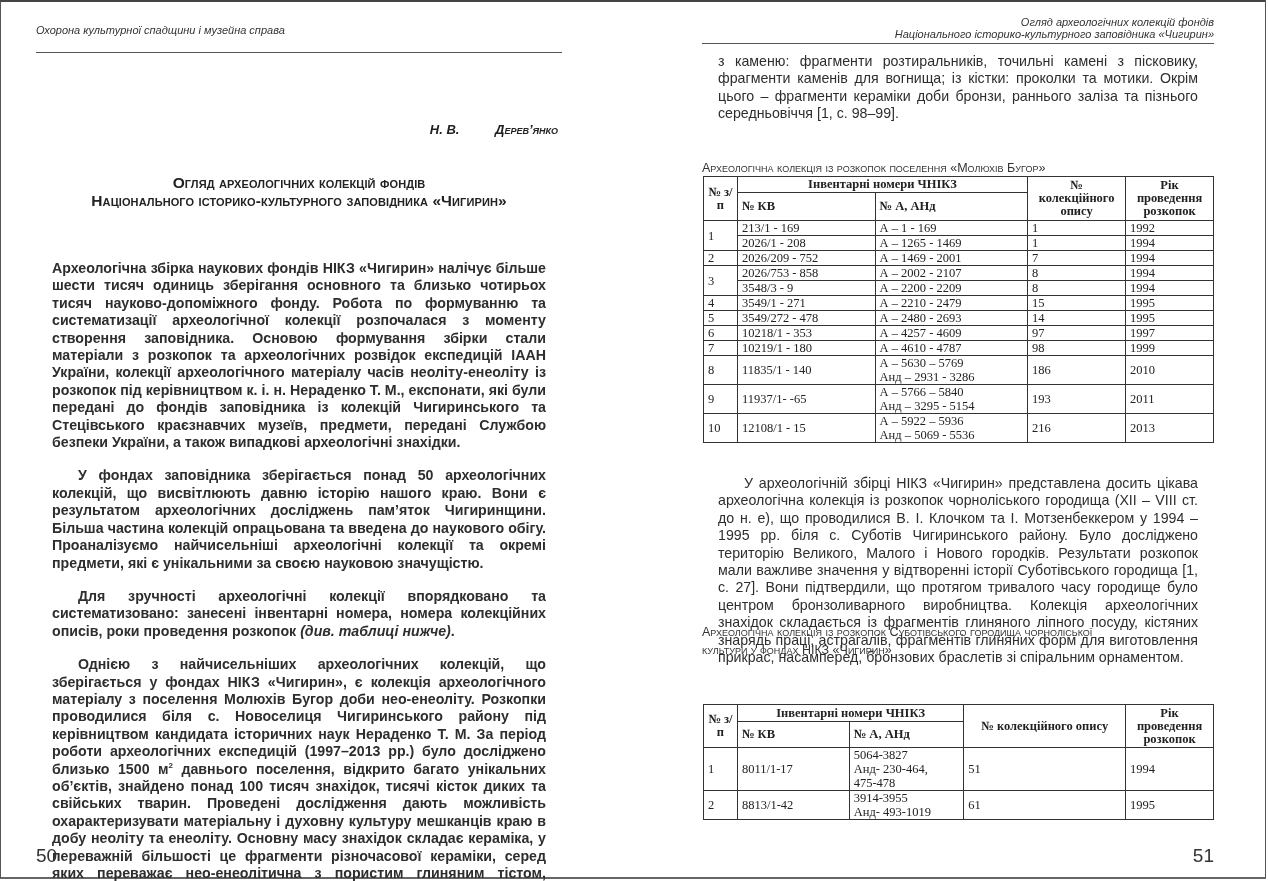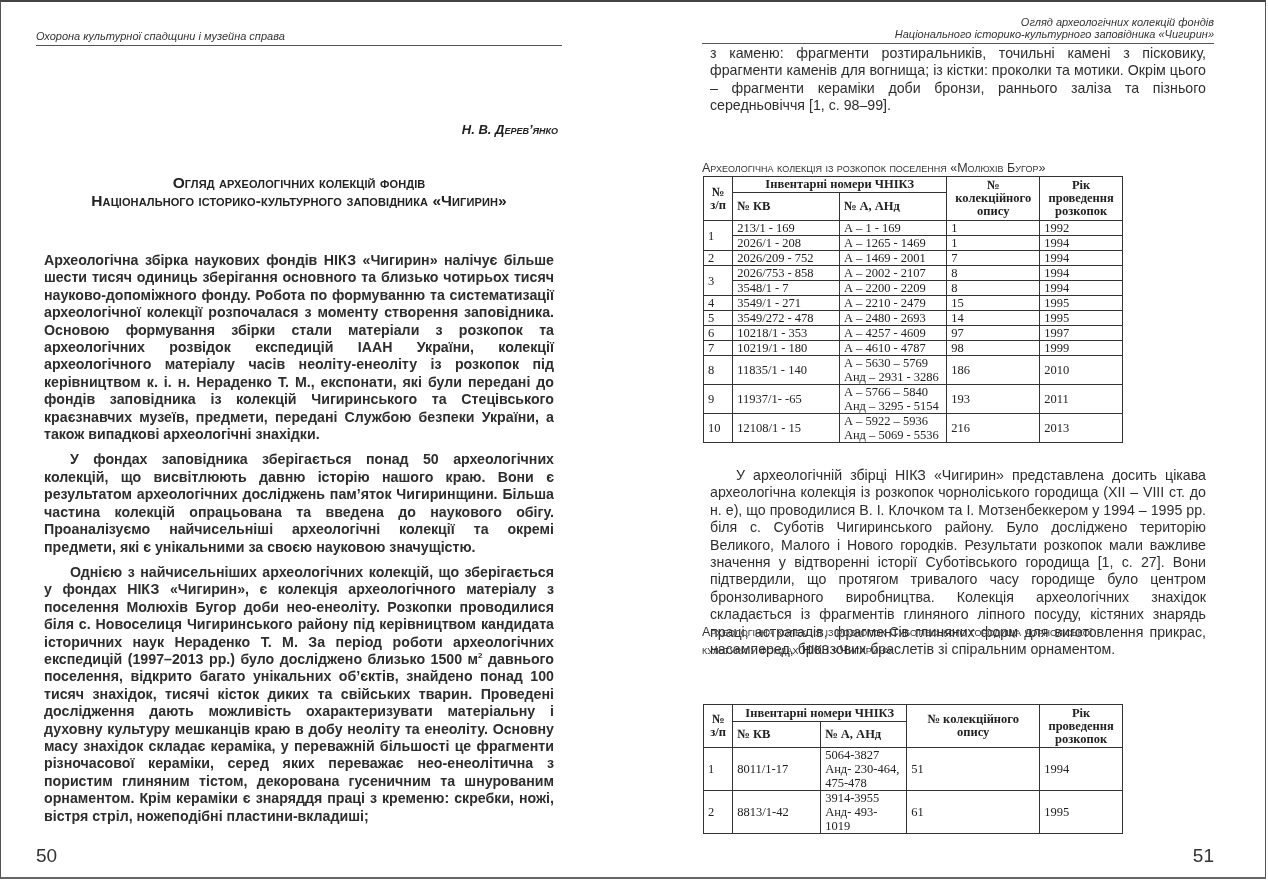--- a/index.html
+++ b/index.html
@@ -4,43 +4,43 @@
 <style>
   html, body { margin:0; padding:0; }
   body { width:1268px; height:881px; background:#ffffff; position:relative; overflow:hidden;
          font-family:"Liberation Sans", sans-serif; color:#2a2a2a; }
   .frame { position:absolute; left:0; top:0; width:1266px; height:879px; border:1px solid #555; border-top:2px solid #444; border-bottom:2px solid #666; box-sizing:border-box; }
   .page { position:absolute; top:0; height:881px; }
   .page-left { left:36px; width:526px; }
   .page-right { left:702px; width:512px; }
 
   .running-head { position:absolute; left:0; right:0; font-style:italic; font-size:11px; color:#333; border-bottom:1.5px solid #555; }
-  .page-left .running-head { top:30px; padding-bottom:3px; }
+  .page-left .running-head { top:24px; padding-bottom:16px; }
   .page-right .running-head { top:16px; text-align:right; line-height:12px; padding-bottom:3px; }
 
   .author { position:absolute; right:4px; top:122px; font-weight:bold; font-style:italic; font-size:13px; color:#222; }
-  .author .sc { font-variant:small-caps; }
+  .author .sc { font-variant:small-caps;margin-left:32px; }
   .title { position:absolute; left:0; right:0; top:174px; text-align:center; font-weight:bold; font-size:15.5px; line-height:18px; color:#222; font-variant:small-caps; letter-spacing:0.1px; }
 
   .body { position:absolute; left:0; right:0; font-size:14.2px; line-height:17.4px; text-align:justify; color:#2e2e2e; }
-  .body p { margin:8px; }
+  .body p { margin:16px; }
   .body p.ind { text-indent:26px; }
   .page-left .body { top:244px;font-weight:bold; }
   .page-right .body.b1 { top:37px; }
   .page-right .body.b2 { top:459px; }
 
   .caption { position:absolute; left:0; right:0; font-size:12.5px; line-height:18px; font-variant:small-caps; color:#333; }
   .cap1 { top:127px;margin-top:32px; }
   .cap2 { top:623px; }
 
   .folio { position:absolute; top:845px; font-size:19px; color:#333; }
   .page-left .folio { left:0; }
   .page-right .folio { right:0; }
 
-  table.inv { position:absolute; left:1px; width:420px; border-collapse:collapse; font-family:"Liberation Serif", serif; font-size:12.5px; color:#222; }
+  table.inv { position:absolute; left:1px; width:511px; border-collapse:collapse; font-family:"Liberation Serif", serif; font-size:12.5px; color:#222; }
   table.inv td, table.inv th { border:1px solid #333; padding:0 4px; vertical-align:middle; }
   table.inv th { font-weight:bold; text-align:center; line-height:13px; }
   table.inv th.left { text-align:left; }
   table.inv td { line-height:14px; }
   .t1 { top:176px; }
   .t2 { top:704px; }
   .sup { font-size:8px; vertical-align:super; line-height:0; }
   .it { font-style:italic; }
 </style>
 </head>
@@ -56,20 +56,21 @@
   </div>
 
   <div class="title">
     <div>Огляд археологічних колекцій фондів</div>
     <div>Національного історико-культурного заповідника «Чигирин»</div>
   </div>
 
   <div class="body">
     <p>Археологічна збірка наукових фондів НІКЗ «Чигирин» налічує більше шести тисяч одиниць зберігання основного та близько чотирьох тисяч науково-допоміжного фонду. Робота по формуванню та систематизації археологічної колекції розпочалася з моменту створення заповідника. Основою формування збірки стали матеріали з розкопок та археологічних розвідок експедицій ІААН України, колекції археологічного матеріалу часів неоліту-енеоліту із розкопок під керівництвом к. і. н. Нераденко Т. М., експонати, які були передані до фондів заповідника із колекцій Чигиринського та Стецівського краєзнавчих музеїв, предмети, передані Службою безпеки України, а також випадкові археологічні знахідки.</p>
     <p class="ind">У фондах заповідника зберігається понад 50 археологічних колекцій, що висвітлюють давню історію нашого краю. Вони є результатом археологічних досліджень пам’яток Чигиринщини. Більша частина колекцій опрацьована та введена до наукового обігу. Проаналізуємо найчисельніші археологічні колекції та окремі предмети, які є унікальними за своєю науковою значущістю.</p>
+    <p class="ind"><span>Для зручності археологічні колекції впорядковано та систематизовано: занесені інвентарні номера, номера колекційних описів, роки проведення розкопок </span><span class="it">(див. таблиці нижче)</span><span>.</span></p>
     <p class="ind"><span>Однією з найчисельніших археологічних колекцій, що зберігається у фондах НІКЗ «Чигирин», є колекція археологічного матеріалу з поселення Молюхів Бугор доби нео-енеоліту. Розкопки проводилися біля с. Новоселиця Чигиринського району під керівництвом кандидата історичних наук Нераденко Т. М. За період роботи археологічних експедицій (1997–2013 рр.) було досліджено близько 1500 м</span><span class="sup">2</span><span> давнього поселення, відкрито багато унікальних об’єктів, знайдено понад 100 тисяч знахідок, тисячі кісток диких та свійських тварин. Проведені дослідження дають можливість охарактеризувати матеріальну і духовну культуру мешканців краю в добу неоліту та енеоліту. Основну масу знахідок складає кераміка, у переважній більшості це фрагменти різночасової кераміки, серед яких переважає нео-енеолітична з пористим глиняним тістом, декорована гусеничним та шнурованим орнаментом. Крім кераміки є знаряддя праці з кременю: скребки, ножі, вістря стріл, ножеподібні пластини-вкладиші;</span></p>
   </div>
 
   <div class="folio">50</div>
 </div>
 
 <div class="page page-right">
   <div class="running-head">
     <div>Огляд археологічних колекцій фондів</div>
     <div>Національного історико-культурного заповідника «Чигирин»</div>
@@ -133,21 +134,21 @@
         <tr>
           <td rowspan="2">3</td>
           <td>2026/753 - 858</td>
           <td>
             <div>А – 2002 - 2107</div>
           </td>
           <td>8</td>
           <td>1994</td>
         </tr>
         <tr>
-          <td>3548/1 - 7</td>
+          <td>3548/3 - 9</td>
           <td>
             <div>А – 2200 - 2209</div>
           </td>
           <td>8</td>
           <td>1994</td>
         </tr>
         <tr>
           <td rowspan="1">4</td>
           <td>3549/1 - 271</td>
           <td>

